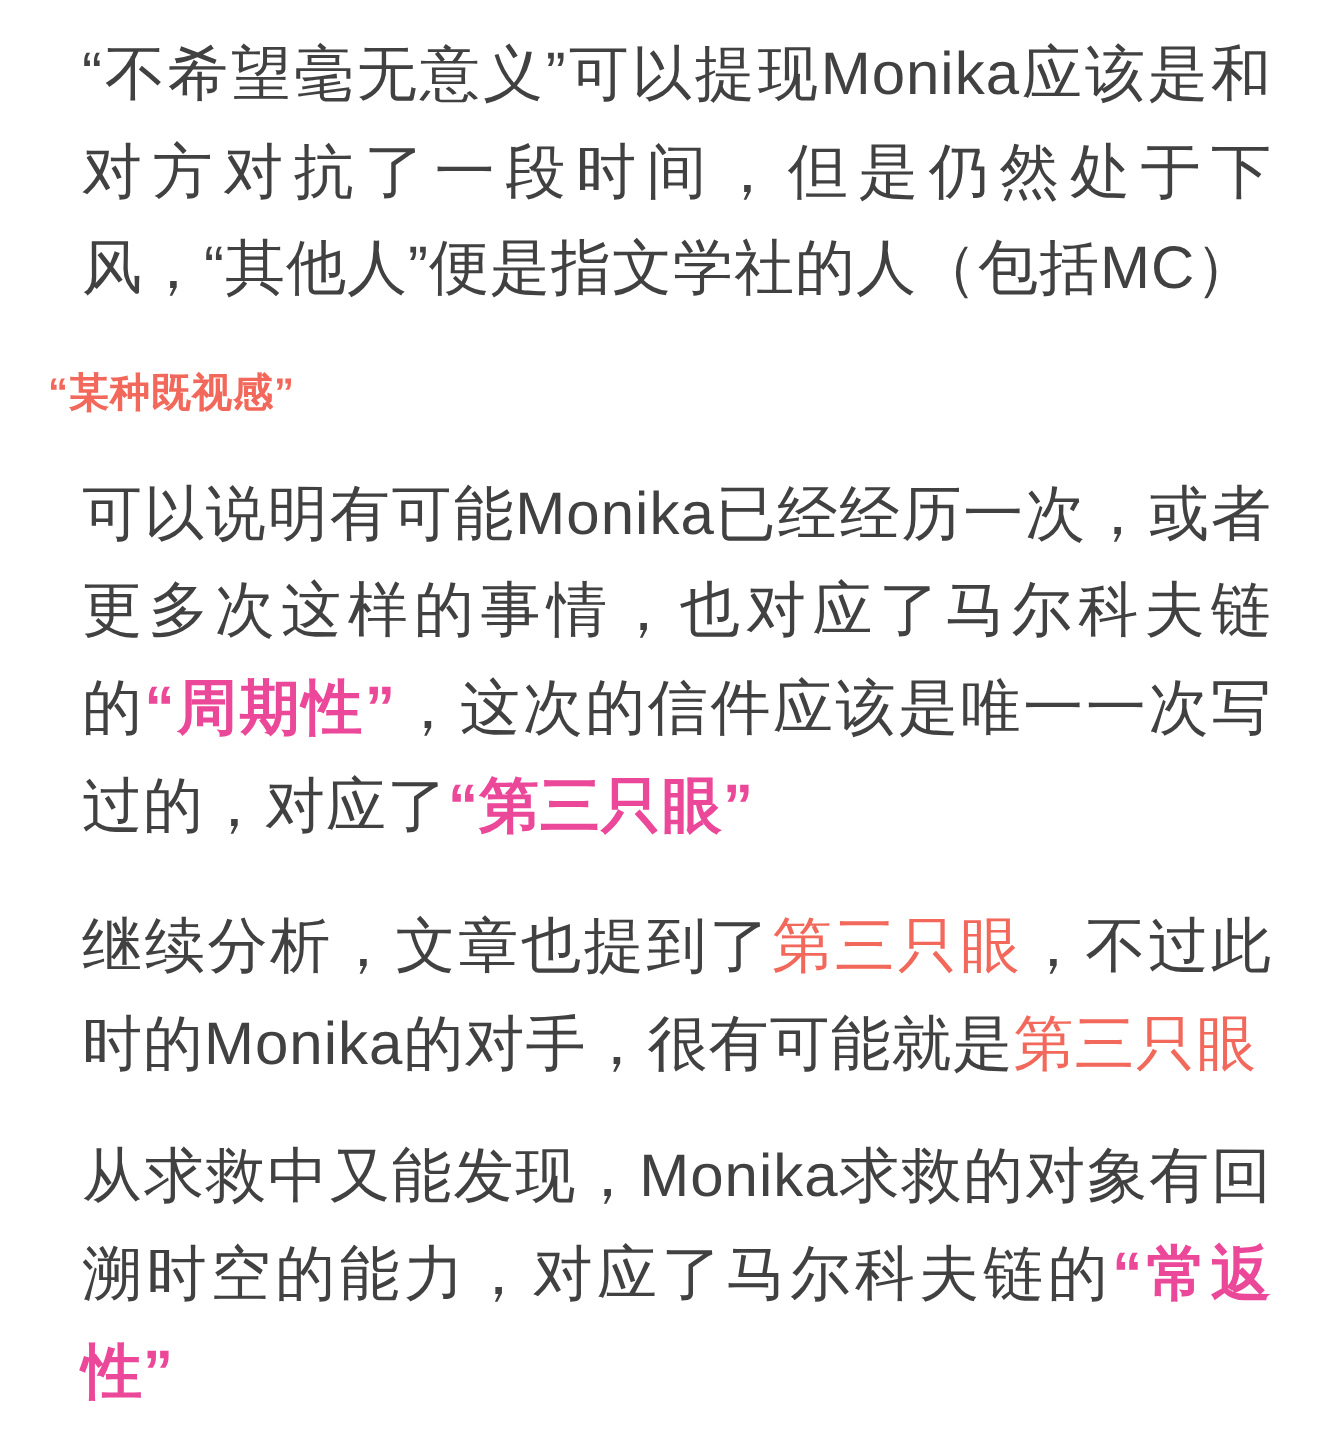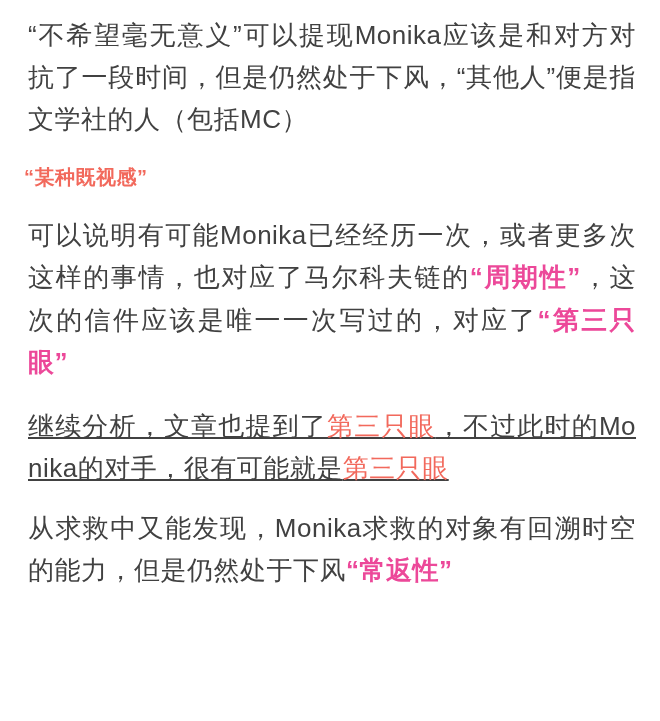--- a/index.html
+++ b/index.html
@@ -12,31 +12,30 @@
     background: #ffffff;
     font-family: "Liberation Sans", sans-serif;
     color: #3f3f3f;
     overflow: hidden;
   }
   .article {
     padding: 14px 24px 0 24px;
     box-sizing: border-box;
   }
   .para {
-    font-size: 26px;
+    font-size: 30px;
     line-height: 1.62;
     letter-spacing: 0.5px;
     color: #414141;
-    margin: 0 0 22px 4px;
+    margin: 0 0 22px 17px;
     text-align: justify;
     word-break: break-all;
   }
   .para.tight {
     margin-bottom: 18px;
-    text-decoration: underline;
   }
   .heading {
     font-size: 20px;
     line-height: 1.5;
     font-weight: bold;
     color: #f2695c;
     margin: 0 0 22px 0;
     letter-spacing: 0.5px;
   }
   .bold {
@@ -65,16 +64,16 @@
 
   <p class="para">
     <span class="blocktext">可以说明有可能Monika已经经历一次，或者更多次这样的事情，也对应了马尔科夫链的</span><span class="blocktext bold">“周期性”</span><span class="blocktext">，这次的信件应该是唯一一次写过的，对应了</span><span class="blocktext bold">“第三只眼”</span>
   </p>
 
   <p class="para tight">
     <span class="blocktext">继续分析，文章也提到了</span><span class="blocktext accent">第三只眼</span><span class="blocktext">，不过此时的Monika的对手，很有可能就是</span><span class="blocktext accent">第三只眼</span>
   </p>
 
   <p class="para">
-    <span class="blocktext">从求救中又能发现，Monika求救的对象有回溯时空的能力，但是仍然处于下风</span><span class="blocktext bold">“常返性”</span>
+    <span class="blocktext">从求救中又能发现，Monika求救的对象有回溯时空的能力，对应了马尔科夫链的</span><span class="blocktext bold">“常返性”</span>
   </p>
 
 </div>
 
 </body></html>

